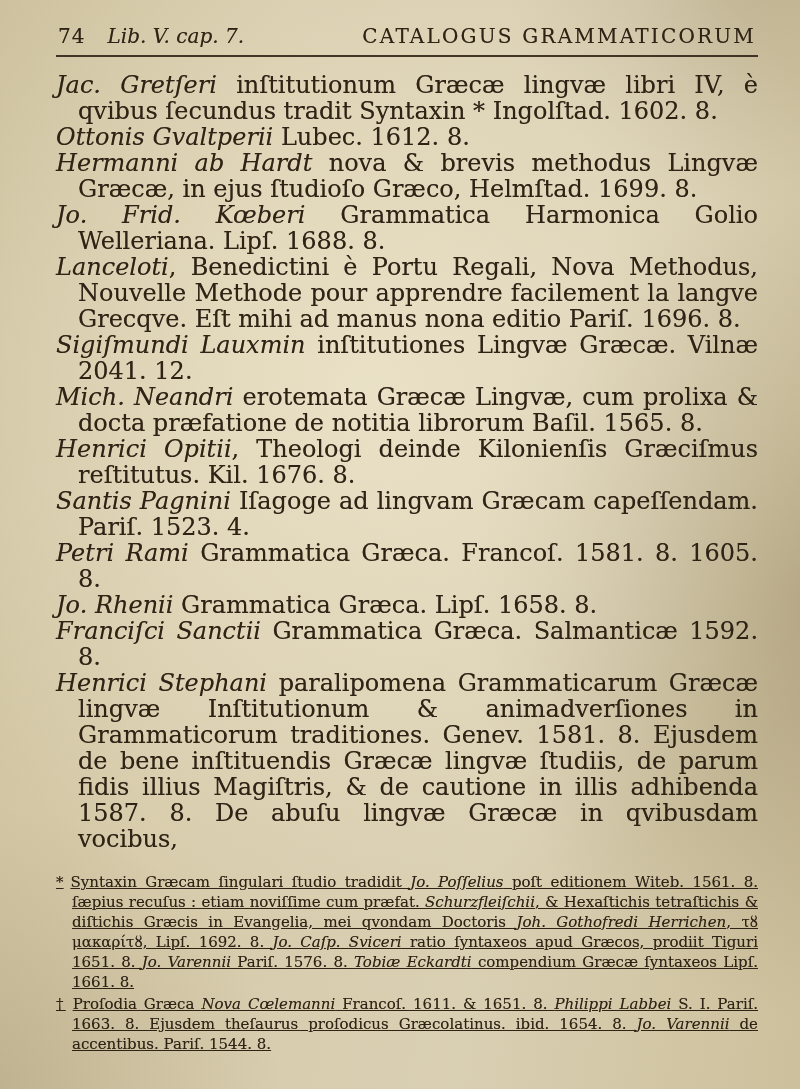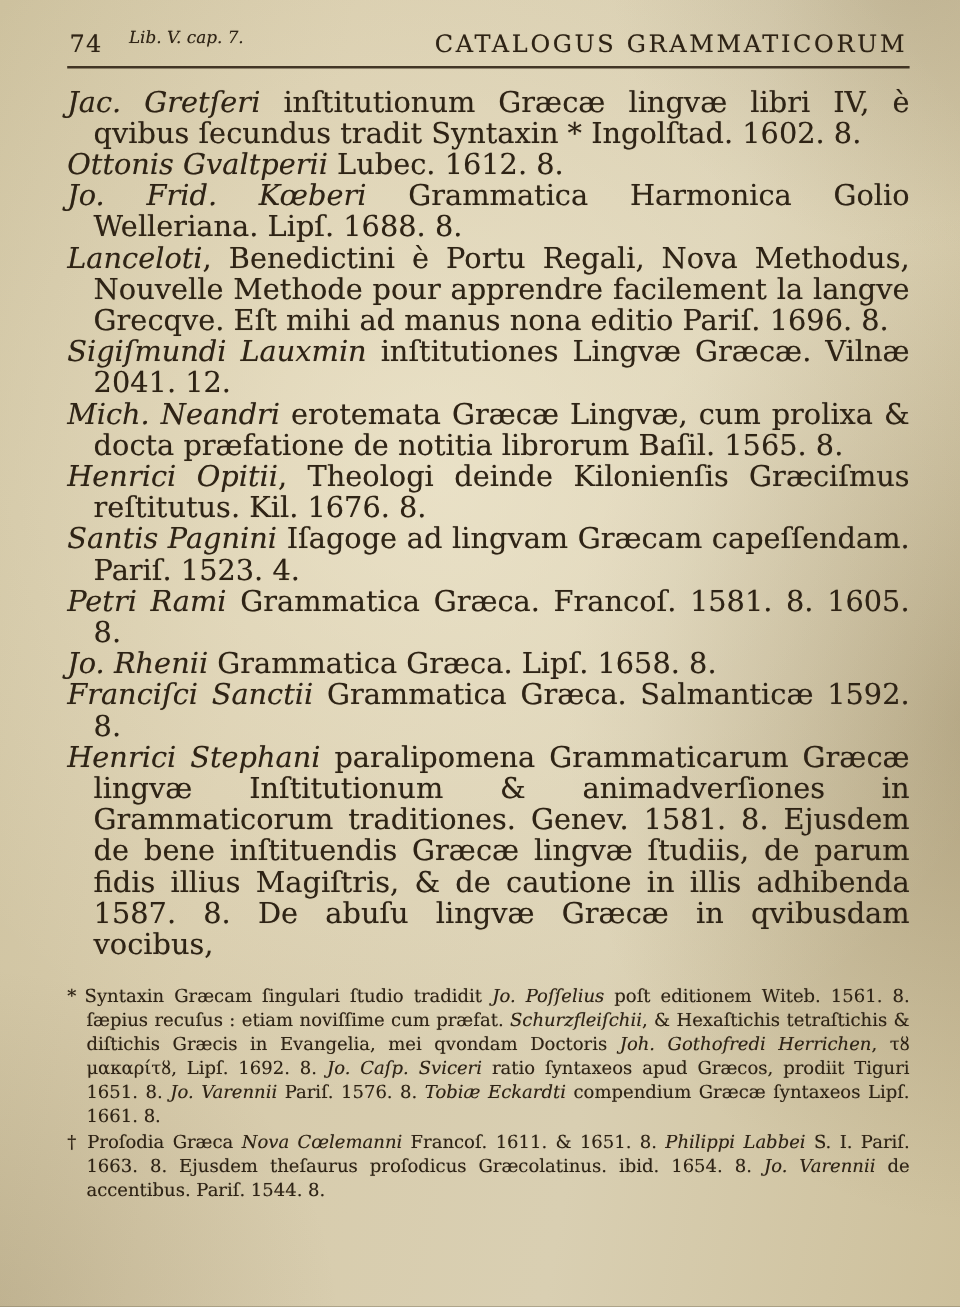--- a/index.html
+++ b/index.html
@@ -16,46 +16,47 @@
     text-shadow: 0 0 0.6px rgba(46,35,21,0.45);
     background:
       radial-gradient(120% 90% at 46% 36%, rgba(251,245,223,0.50) 0%, rgba(251,245,223,0) 55%),
       radial-gradient(60% 55% at 101% 55%, rgba(110,92,56,0.30) 0%, rgba(110,92,56,0) 70%),
       radial-gradient(55% 40% at -3% 102%, rgba(110,92,56,0.22) 0%, rgba(110,92,56,0) 70%),
       radial-gradient(45% 30% at 95% -2%, rgba(110,92,56,0.20) 0%, rgba(110,92,56,0) 70%),
       linear-gradient(100deg, #cdc19e 0%, #d7cbab 30%, #d9cfb2 65%, #cdc09c 100%);
   }
   .header { display: flex; align-items: flex-start; font-size: 20px; padding: 0 2px; }
   .pagenum { letter-spacing: 1px; }
-  .chapter { font-style: italic; margin-left: 22px; font-size: 14px; }
+  .chapter { font-style: italic; margin-left: 22px; font-size: 20px; }
   .title { flex: 1; text-align: right; letter-spacing: 2.2px; font-size: 20px; white-space: nowrap; }
   .rule { border: none; border-top: 2.5px solid rgba(44,32,18,0.88); margin: 7px 0 15px 0; }
   .bodytext { font-size: 24px; line-height: 26px; text-align: justify; }
   .entry { margin: 0; padding-left: 22px; text-indent: -22px; }
-  .footnotes { margin-top: 20px; font-size: 15px; line-height: 20px; text-align: justify; }
+  .footnotes { margin-top: 20px; font-size: 15px; line-height: 20px; text-align: justify; text-decoration: underline; }
   .footnote { margin: 0 0 2px 0; padding-left: 16px; text-indent: -16px; }
   .fmark { margin-right: 7px; }
   .it { font-style: italic; }
 </style>
 </head>
 <body>
 
 <div class="page">
 
   <header class="header">
     <span class="pagenum">74</span>
     <span class="chapter">Lib. V. cap. 7.</span>
     <span class="title">CATALOGUS GRAMMATICORUM</span>
   </header>
 
   <hr class="rule">
 
   <main class="bodytext">
     <p class="entry"><span class="it">Jac. Gretſeri</span><span> inſtitutionum Græcæ lingvæ libri IV, è qvibus ſecundus tradit Syntaxin * Ingolſtad. 1602. 8.</span></p>
     <p class="entry"><span class="it">Ottonis Gvaltperii</span><span> Lubec. 1612. 8.</span></p>
+    <p class="entry"><span class="it">Hermanni ab Hardt</span><span> nova &amp; brevis methodus Lingvæ Græcæ, in ejus ſtudioſo Græco, Helmſtad. 1699. 8.</span></p>
     <p class="entry"><span class="it">Jo. Frid. Kœberi</span><span> Grammatica Harmonica Golio Welleriana. Lipſ. 1688. 8.</span></p>
     <p class="entry"><span class="it">Lanceloti</span><span>, Benedictini è Portu Regali, Nova Methodus, Nouvelle Methode pour apprendre facilement la langve Grecqve. Eſt mihi ad manus nona editio Pariſ. 1696. 8.</span></p>
     <p class="entry"><span class="it">Sigiſmundi Lauxmin</span><span> inſtitutiones Lingvæ Græcæ. Vilnæ 2041. 12.</span></p>
     <p class="entry"><span class="it">Mich. Neandri</span><span> erotemata Græcæ Lingvæ, cum prolixa &amp; docta præfatione de notitia librorum Baſil. 1565. 8.</span></p>
     <p class="entry"><span class="it">Henrici Opitii</span><span>, Theologi deinde Kilonienſis Græciſmus reſtitutus. Kil. 1676. 8.</span></p>
     <p class="entry"><span class="it">Santis Pagnini</span><span> Iſagoge ad lingvam Græcam capeſſendam. Pariſ. 1523. 4.</span></p>
     <p class="entry"><span class="it">Petri Rami</span><span> Grammatica Græca. Francoſ. 1581. 8. 1605. 8.</span></p>
     <p class="entry"><span class="it">Jo. Rhenii</span><span> Grammatica Græca. Lipſ. 1658. 8.</span></p>
     <p class="entry"><span class="it">Franciſci Sanctii</span><span> Grammatica Græca. Salmanticæ 1592. 8.</span></p>
     <p class="entry"><span class="it">Henrici Stephani</span><span> paralipomena Grammaticarum Græcæ lingvæ Inſtitutionum &amp; animadverſiones in Grammaticorum traditiones. Genev. 1581. 8. Ejusdem de bene inſtituendis Græcæ lingvæ ſtudiis, de parum fidis illius Magiſtris, &amp; de cautione in illis adhibenda 1587. 8. De abuſu lingvæ Græcæ in qvibusdam vocibus,</span></p>

